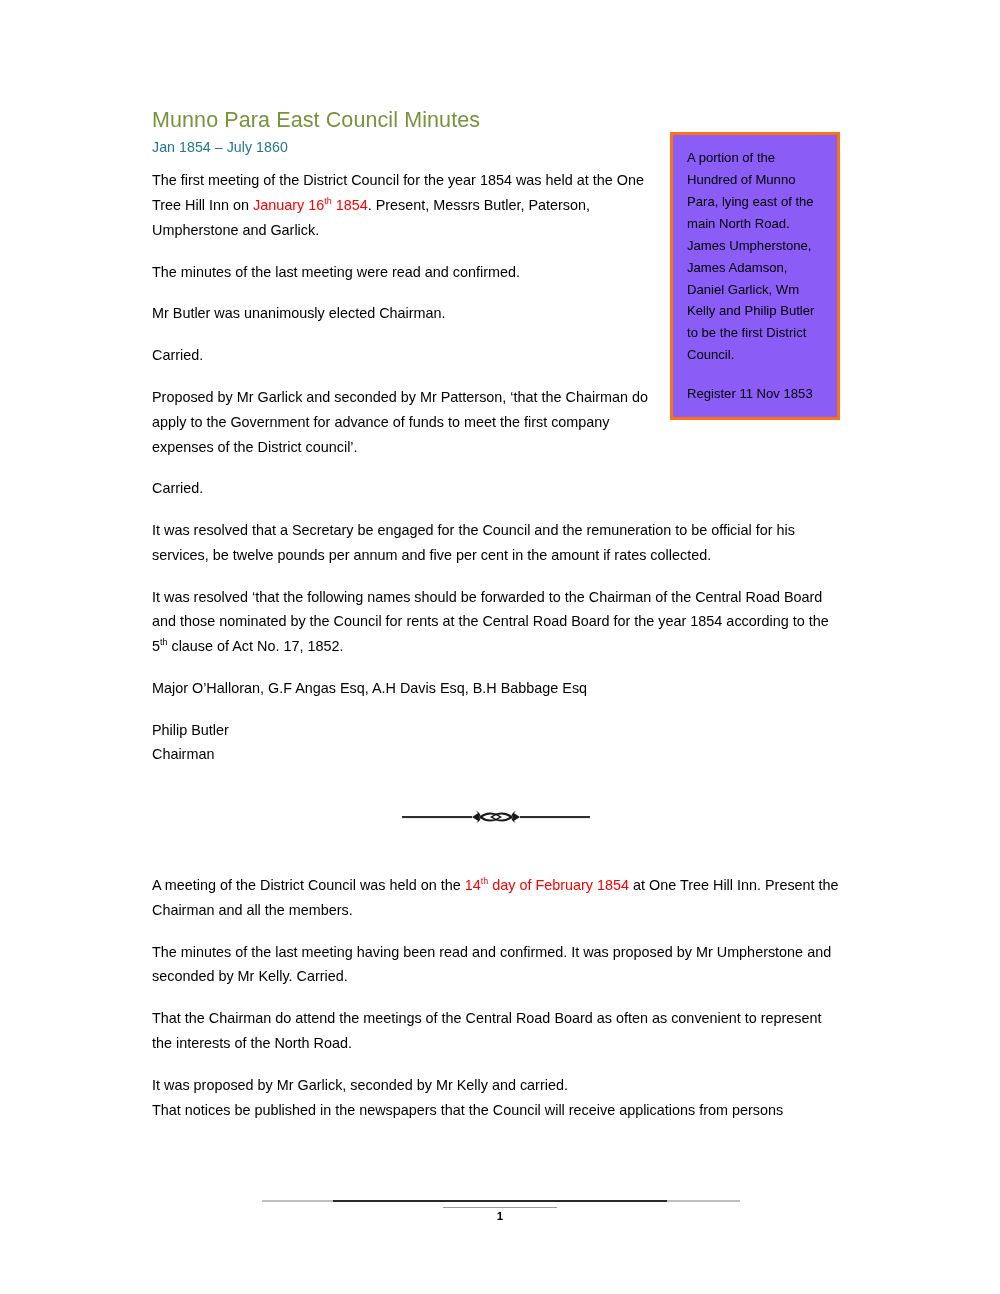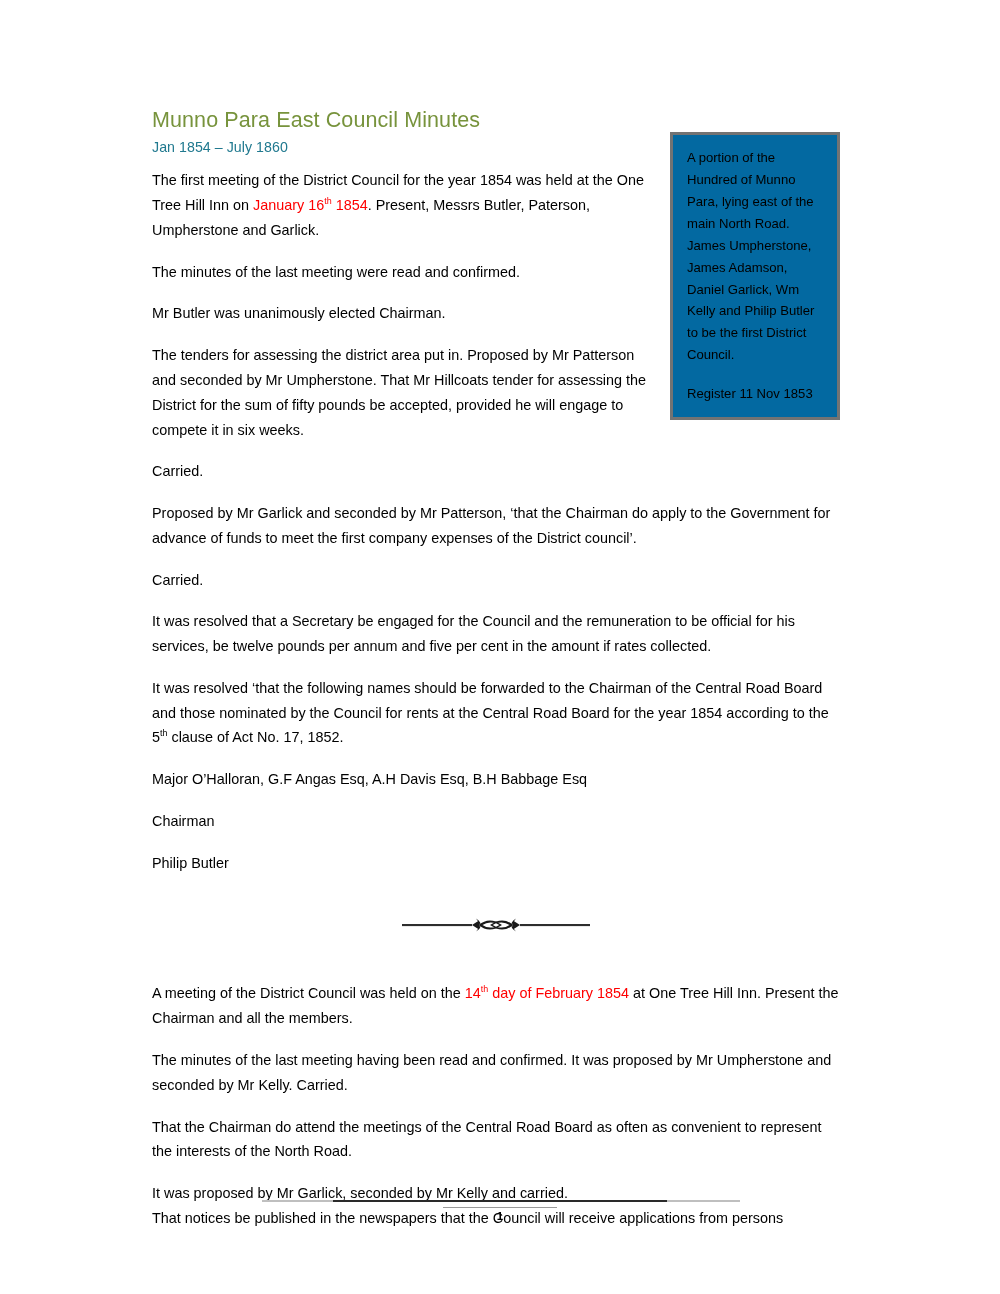--- a/index.html
+++ b/index.html
@@ -39,24 +39,24 @@
     font-size: 14.2px;
     line-height: 1.2;
     color: #20798F;
     margin: 0 0 12px 0;
     letter-spacing: 0.05px;
   }
   .sidebox {
     float: right;
     width: 170px;
     box-sizing: border-box;
-    border: 3px solid #737373;
+    border: 3px solid #f97316;
     padding: 12px 13px 12px 14px;
     margin: -36px 0 10px 22px;
-    background: #0369a1;
+    background: #8b5cf6;
     position: relative;
     z-index: 5;
   }
   .sidebox p {
     margin: 0;
     font-size: 13.1px;
     line-height: 1.67;
     color: #000000;
   }
   .sidebox p.cite {
@@ -148,36 +148,35 @@
       <p>A portion of the Hundred of Munno Para, lying east of the main North Road. James Umpherstone, James Adamson, Daniel Garlick, Wm Kelly and Philip Butler to be the first District Council.</p>
       <p class="cite">Register 11 Nov 1853</p>
     </aside>
 
     <p class="body"><span>The first meeting of the District Council for the year 1854 was held at the One Tree Hill Inn on </span><span class="red"><span>January 16</span><sup>th</sup><span> 1854</span></span><span>.  Present, Messrs Butler, Paterson, Umpherstone and Garlick.</span></p>
 
     <p class="body">The minutes of the last meeting were read and confirmed.</p>
 
     <p class="body">Mr Butler was unanimously elected Chairman.</p>
 
-    <p class="body">The tenders for assessing  the district area put in.  Proposed by Mr Patterson and seconded by Mr Umpherstone.  That Mr Hillcoats tender for assessing  the District for the sum of fifty pounds be accepted, provided he will engage to compete it in six weeks.</p>
 
     <p class="body">Carried.</p>
 
     <p class="body">Proposed by Mr Garlick and seconded by Mr Patterson, ‘that the Chairman do apply to the Government for advance of funds to meet the first company expenses of the District council’.</p>
 
     <p class="body">Carried.</p>
 
     <p class="body">It was resolved that a Secretary be engaged for the Council and the remuneration to be official for his services, be twelve pounds per annum and five per cent in the amount if rates collected.</p>
 
     <p class="body"><span>It was resolved ‘that the following names should be forwarded to the Chairman of the Central Road Board and those nominated by the Council for rents at the Central Road Board for the year 1854 according to the 5</span><sup>th</sup><span> clause of Act No. 17, 1852.</span></p>
 
     <p class="body">Major O’Halloran, G.F Angas Esq, A.H Davis Esq, B.H Babbage Esq</p>
 
+    <p class="body tight">Philip Butler</p>
     <p class="body">Chairman</p>
-    <p class="body tight">Philip Butler</p>
 
     <div class="divider-wrap">
       <svg class="ornament" width="200" height="24" viewBox="0 0 200 24">
         <rect x="6" y="11" width="70" height="2.1" fill="#2E2E2E"></rect>
         <rect x="124" y="11" width="70" height="2.1" fill="#2E2E2E"></rect>
         <path d="M76 12 L83 7.4 L83 16.6 Z" fill="#1A1A1A"></path>
         <path d="M124 12 L117 7.4 L117 16.6 Z" fill="#1A1A1A"></path>
         <path d="M83 12 Q90 5.2 100 8.4 Q110 5.2 117 12 Q110 18.8 100 15.6 Q90 18.8 83 12 Z" fill="#1A1A1A"></path>
         <path d="M86.5 12 Q92 8 100 10.3 Q108 8 113.5 12 Q108 16 100 13.7 Q92 16 86.5 12 Z" fill="#FFFFFF"></path>
         <path d="M94 12 L100 8.6 L106 12 L100 15.4 Z" fill="#1A1A1A"></path>

